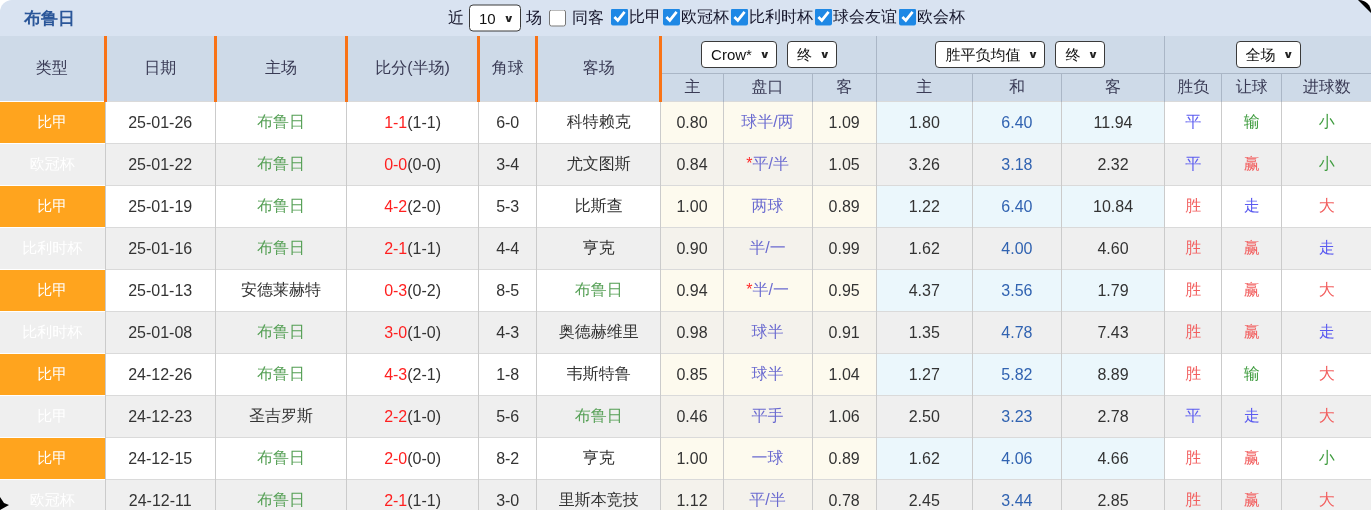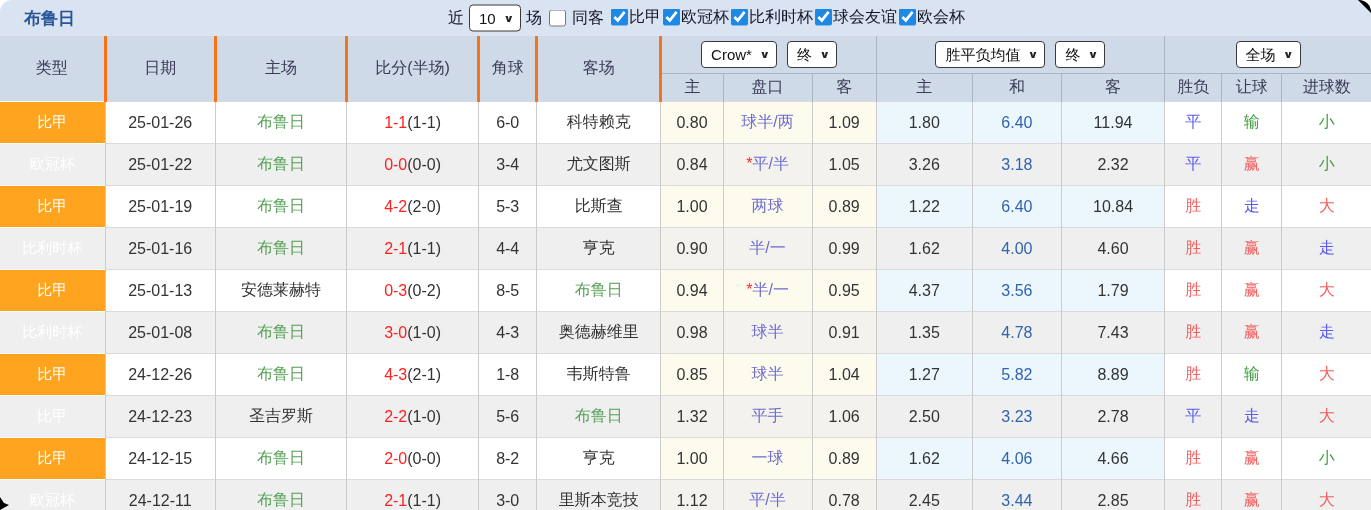--- a/index.html
+++ b/index.html
@@ -301,21 +301,21 @@
           <td class="c-green">输</td>
           <td class="c-red">大</td>
         </tr>
         <tr class="even">
           <td class="type badge-orange">比甲</td>
           <td>24-12-23</td>
           <td>圣吉罗斯</td>
           <td><span class="ft">2-2</span><span class="ht">(1-0)</span></td>
           <td>5-6</td>
           <td class="team">布鲁日</td>
-          <td class="sec-crow">1.32</td>
+          <td class="sec-crow">0.46</td>
           <td class="sec-crow"><span class="hcap">平手</span></td>
           <td class="sec-crow">1.06</td>
           <td class="sec-avg">2.50</td>
           <td class="sec-avg draw-val">3.23</td>
           <td class="sec-avg">2.78</td>
           <td class="c-blue">平</td>
           <td class="c-blue">走</td>
           <td class="c-red">大</td>
         </tr>
         <tr class="odd">

